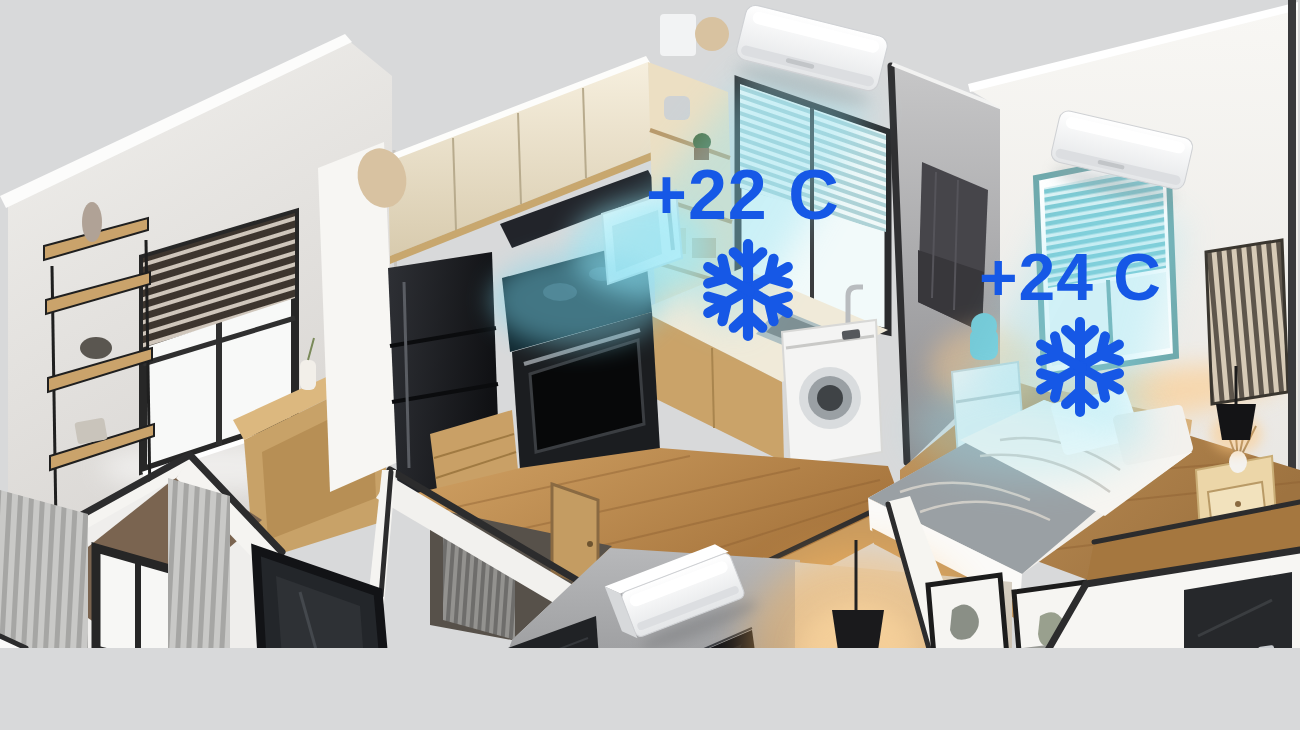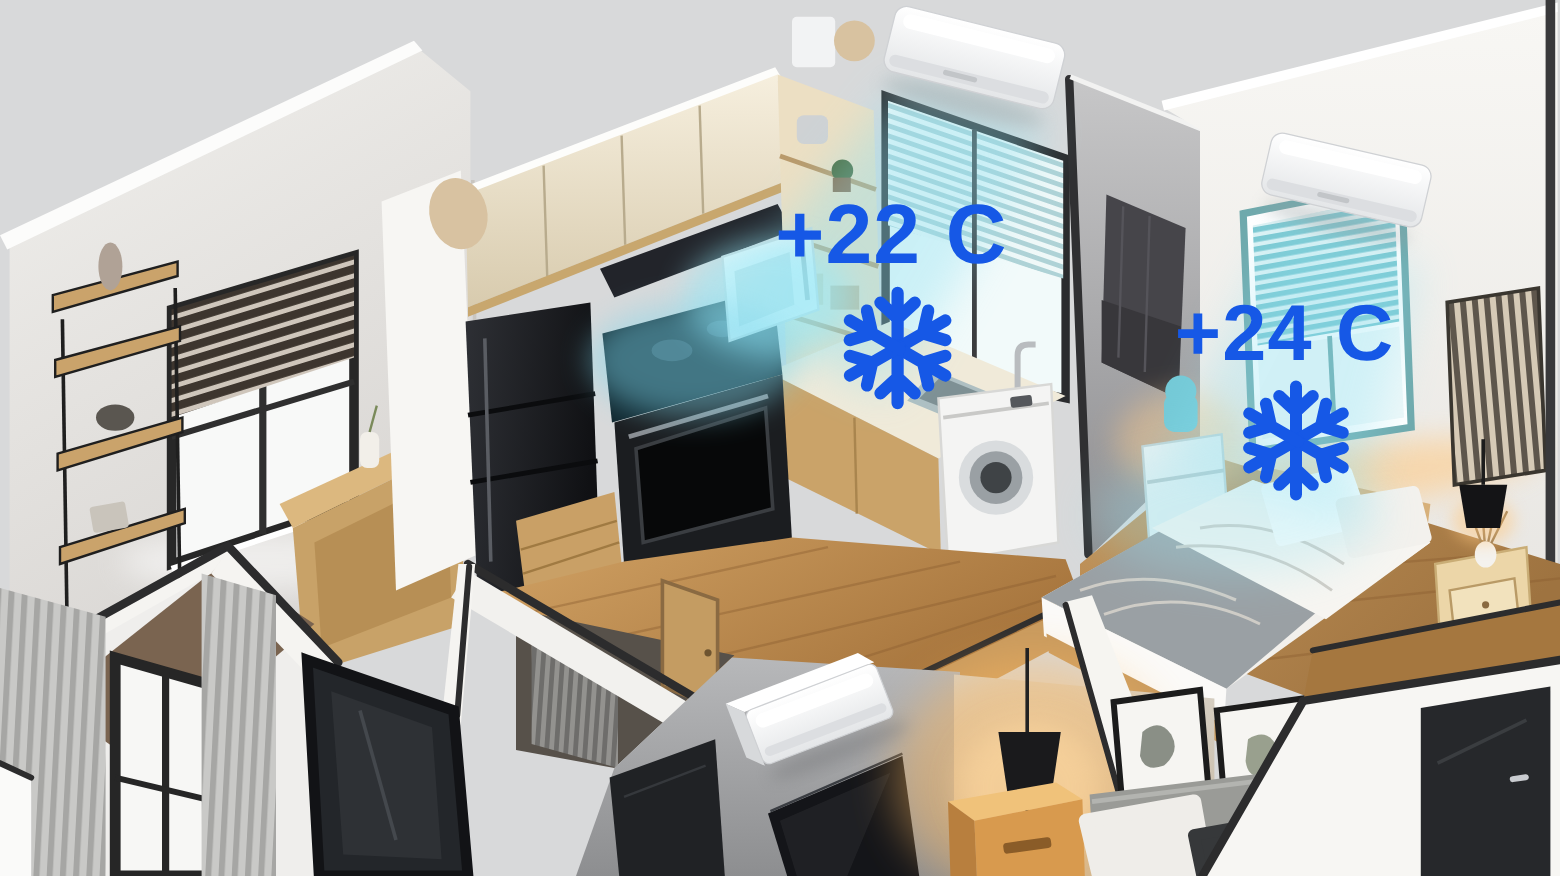--- a/index.html
+++ b/index.html
@@ -1,16 +1,16 @@
 <!DOCTYPE html>
 <html><head>
 <meta charset="utf-8">
 <style>
   html,body{margin:0;padding:0;background:#d8d9da;}
-  .stage{position:relative;width:1300px;height:730px;overflow:hidden;
+  .stage{position:relative;width:1300px;height:648px;overflow:hidden;
          font-family:"Liberation Sans",sans-serif;}
   .stage svg{display:block;width:1300px;height:730px;}
   .temp{font-family:"Liberation Sans",sans-serif;font-weight:bold;fill:#1658e6;letter-spacing:1px;}
   .snow{stroke:#1658e6;fill:none;stroke-width:10;stroke-linecap:round;}
   .snowdot{fill:#1658e6;stroke:none;}
   .trim{stroke:#2c2c2d;stroke-width:7;stroke-linecap:round;fill:none;}
   .trimthin{stroke:#2c2c2d;stroke-width:5;stroke-linecap:round;fill:none;}
   .plank{stroke:#8a5c2f;stroke-opacity:.4;stroke-width:2;fill:none;}
   .fold{stroke:#cfccc6;stroke-width:2.5;fill:none;}
 </style>

